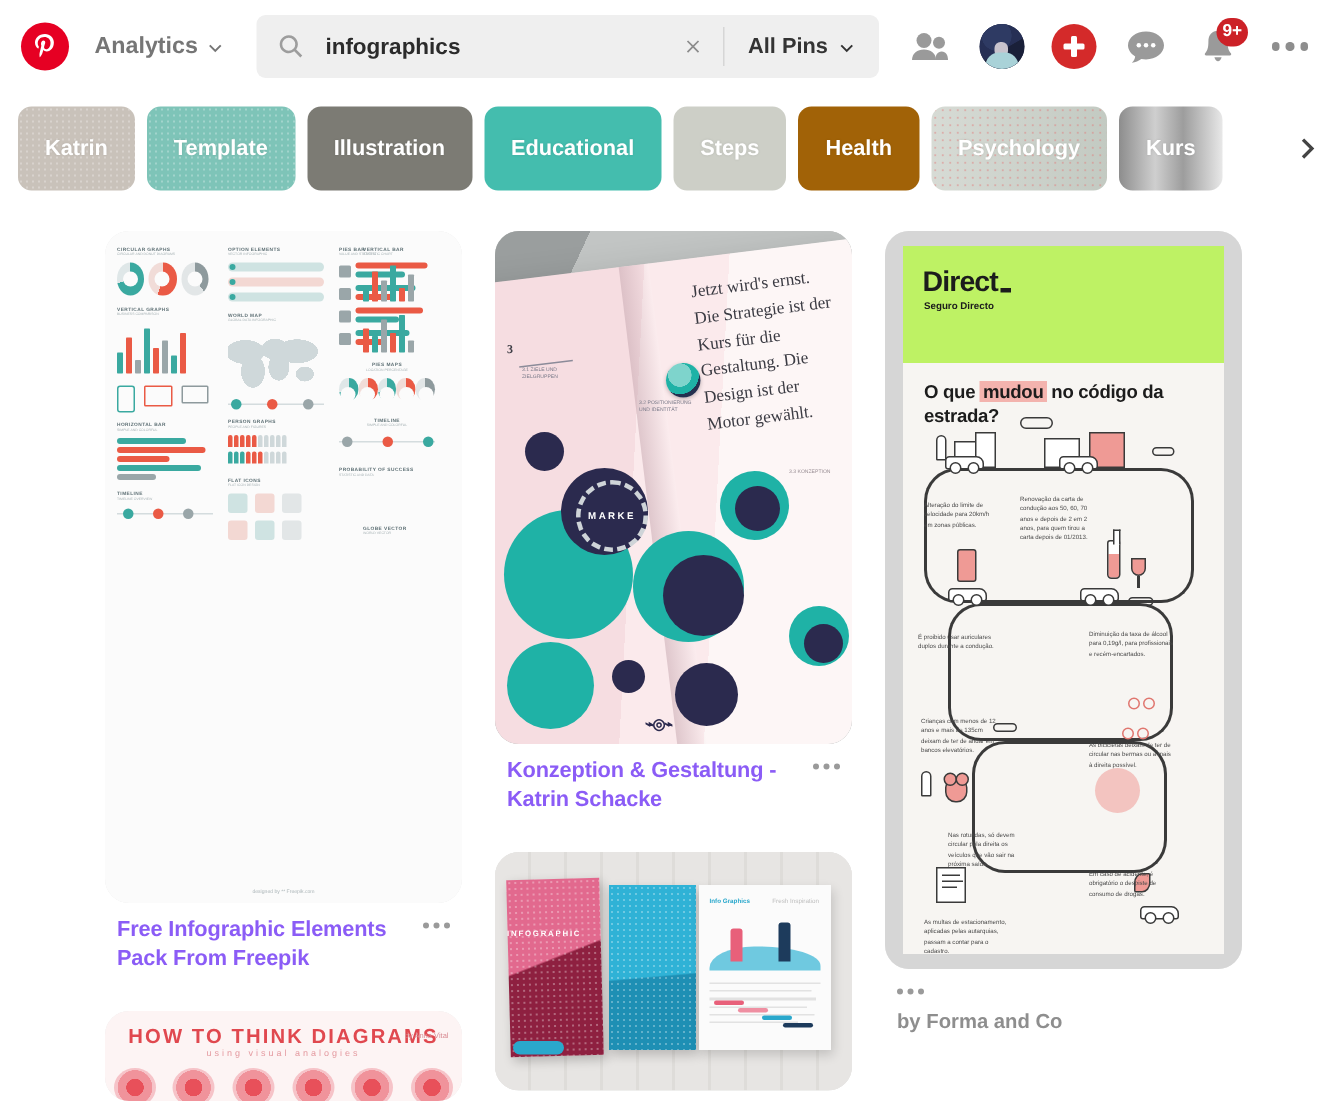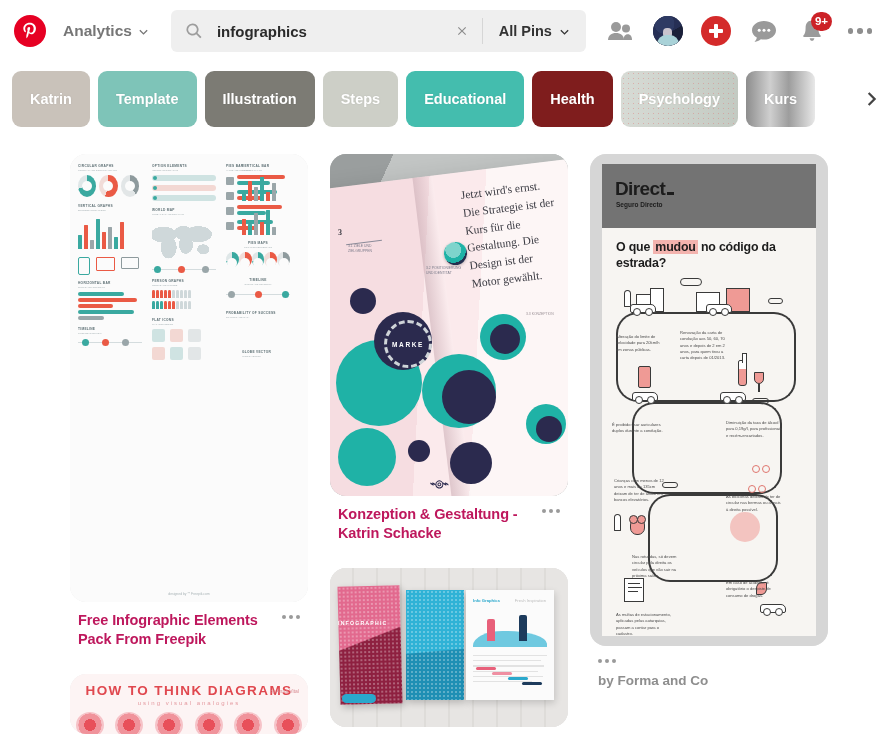--- a/index.html
+++ b/index.html
@@ -217,21 +217,21 @@
     display: flex;
     align-items: flex-start;
     justify-content: space-between;
     padding: 9px 8px 0 8px;
     gap: 8px;
   }
   .pin-title {
     font-size: 14.5px;
     font-weight: 700;
     line-height: 1.28;
-    color: #be185d;
+    color: #8b5cf6;
     letter-spacing: -.1px;
   }
   .pin-author {
     font-size: 13.5px;
     font-weight: 700;
     color: #8e8e8e;
     padding: 10px 8px 0 8px;
   }
   .pin-dots {
     display: flex; gap: 3px; align-items: center;
@@ -315,21 +315,21 @@
   .k-cap { position: absolute; font-size: 3.4px; color: #7b7b8a; line-height: 1.5; width: 36px; }
   .k-leader { position: absolute; background: #8b8b99; height: .7px; }
   .k-camera {
     position: absolute; left: 42%; bottom: 7px;
     color: #2b2a4e; font-size: 10px; font-weight: 700; letter-spacing: -1px;
   }
 
   
   .art-direct { height: 492px; background: #d6d6d6; position: relative; padding: 10px 12px; }
   .ds-sheet { position: absolute; left: 12px; right: 12px; top: 10px; bottom: 10px; background: #f7f5f2; overflow: hidden; }
-  .ds-top { height: 64px; background: #737373; position: relative; }
+  .ds-top { height: 78px; background: #bef264; position: relative; }
   .ds-logo { position: absolute; left: 13px; top: 14px; color: #1c1c1c; font-size: 19px; font-weight: 700; letter-spacing: -.6px; }
   .ds-logo::after { content: ""; position: absolute; right: -9px; bottom: 5px; width: 7px; height: 3px; background: #1c1c1c; }
   .ds-sublogo { position: absolute; left: 14px; top: 37px; color: #1c1c1c; font-size: 6.5px; font-weight: 700; }
   .ds-q { padding: 12px 14px 0; font-size: 12.4px; font-weight: 700; color: #1c1c1c; line-height: 1.25; letter-spacing: -.2px; }
   .ds-q em { font-style: normal; background: #f3b3ae; padding: 0 2px; }
   .ds-road { position: absolute; left: 0; right: 0; top: 118px; bottom: 0; }
   .road-seg { position: absolute; border: 2.2px solid #3a3a3a; border-radius: 22px; background: transparent; }
   .ds-cap { position: absolute; font-size: 4.1px; color: #4b4b4b; line-height: 1.55; }
   .car { position: absolute; width: 26px; height: 9px; border: 1.4px solid #3a3a3a; border-radius: 3px 5px 2px 2px; background: #fff; }
   .car::before, .car::after { content: ""; position: absolute; bottom: -4px; width: 6px; height: 6px; border: 1.3px solid #3a3a3a; border-radius: 50%; background: #fff; }
@@ -501,29 +501,29 @@
 
   <div class="chip" style="background:#7ec4b8">
     <div class="dotted"></div>
     <span>Template</span>
   </div>
 
   <div class="chip" style="background:#7c7b74">
     <span>Illustration</span>
   </div>
 
+  <div class="chip" style="background:#44bdae">
+    <span>Educational</span>
+  </div>
+
   <div class="chip" style="background:#cdcfc7">
     <span>Steps</span>
   </div>
 
-  <div class="chip" style="background:#44bdae">
-    <span>Educational</span>
-  </div>
-
-  <div class="chip" style="background:#7f1d1d">
+  <div class="chip" style="background:#a16207">
     <span>Health</span>
   </div>
 
   <div class="chip" style="background:linear-gradient(90deg,#d7dbd5,#c3cac2)">
     <div class="dotted" style="background-image:radial-gradient(rgba(226,120,120,.45) .7px, transparent .8px);background-size:5px 5px"></div>
     <span>Psychology</span>
   </div>
 
   <div class="chip" style="background:linear-gradient(90deg,#8d8d8d,#cfcfcf 35%,#9d9d9d 62%,#e8e8e8)">
     <span>Kurs</span>

